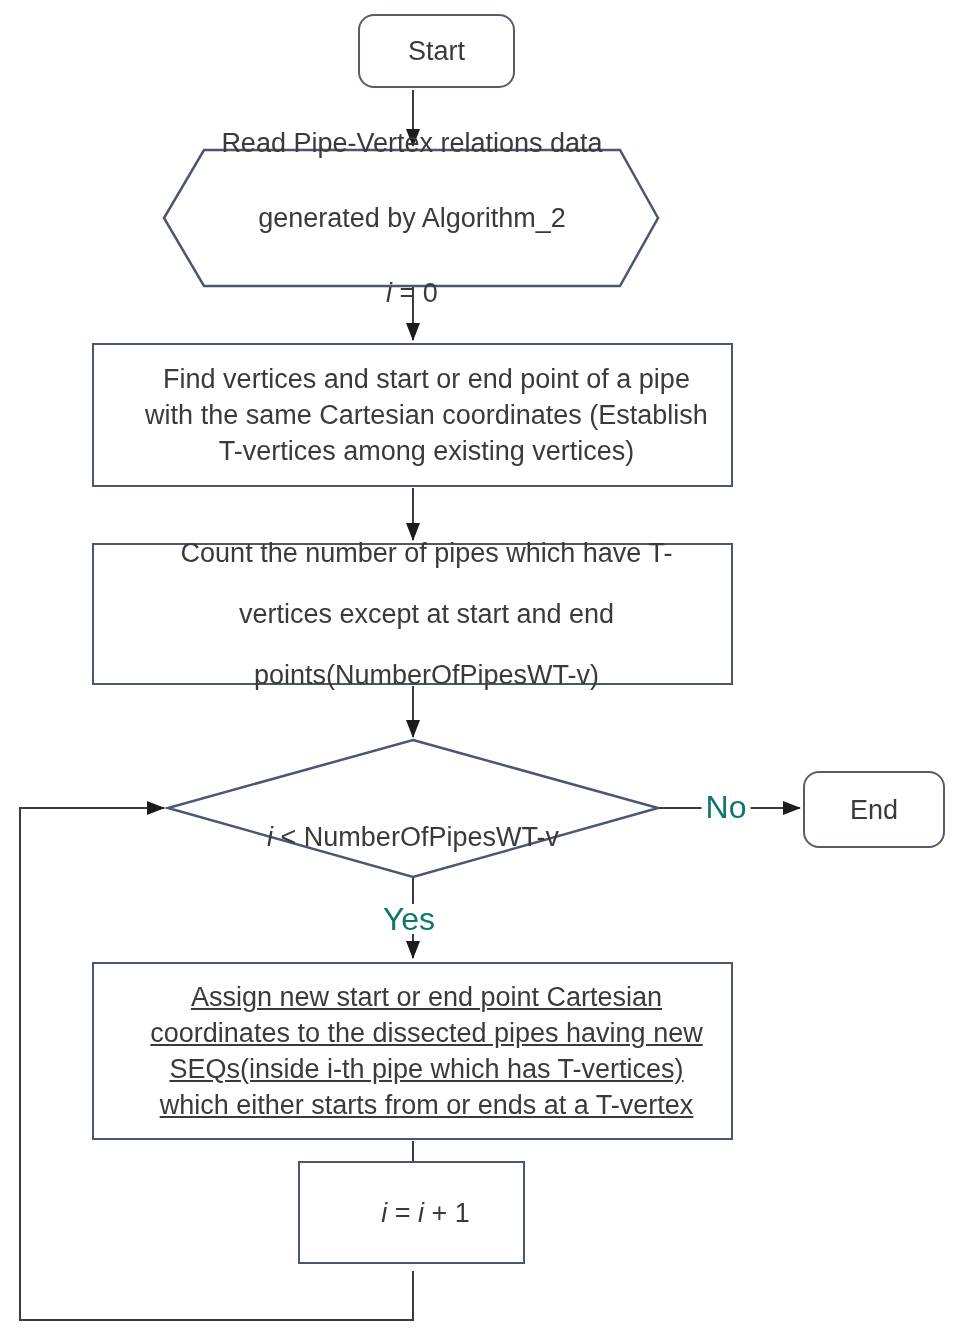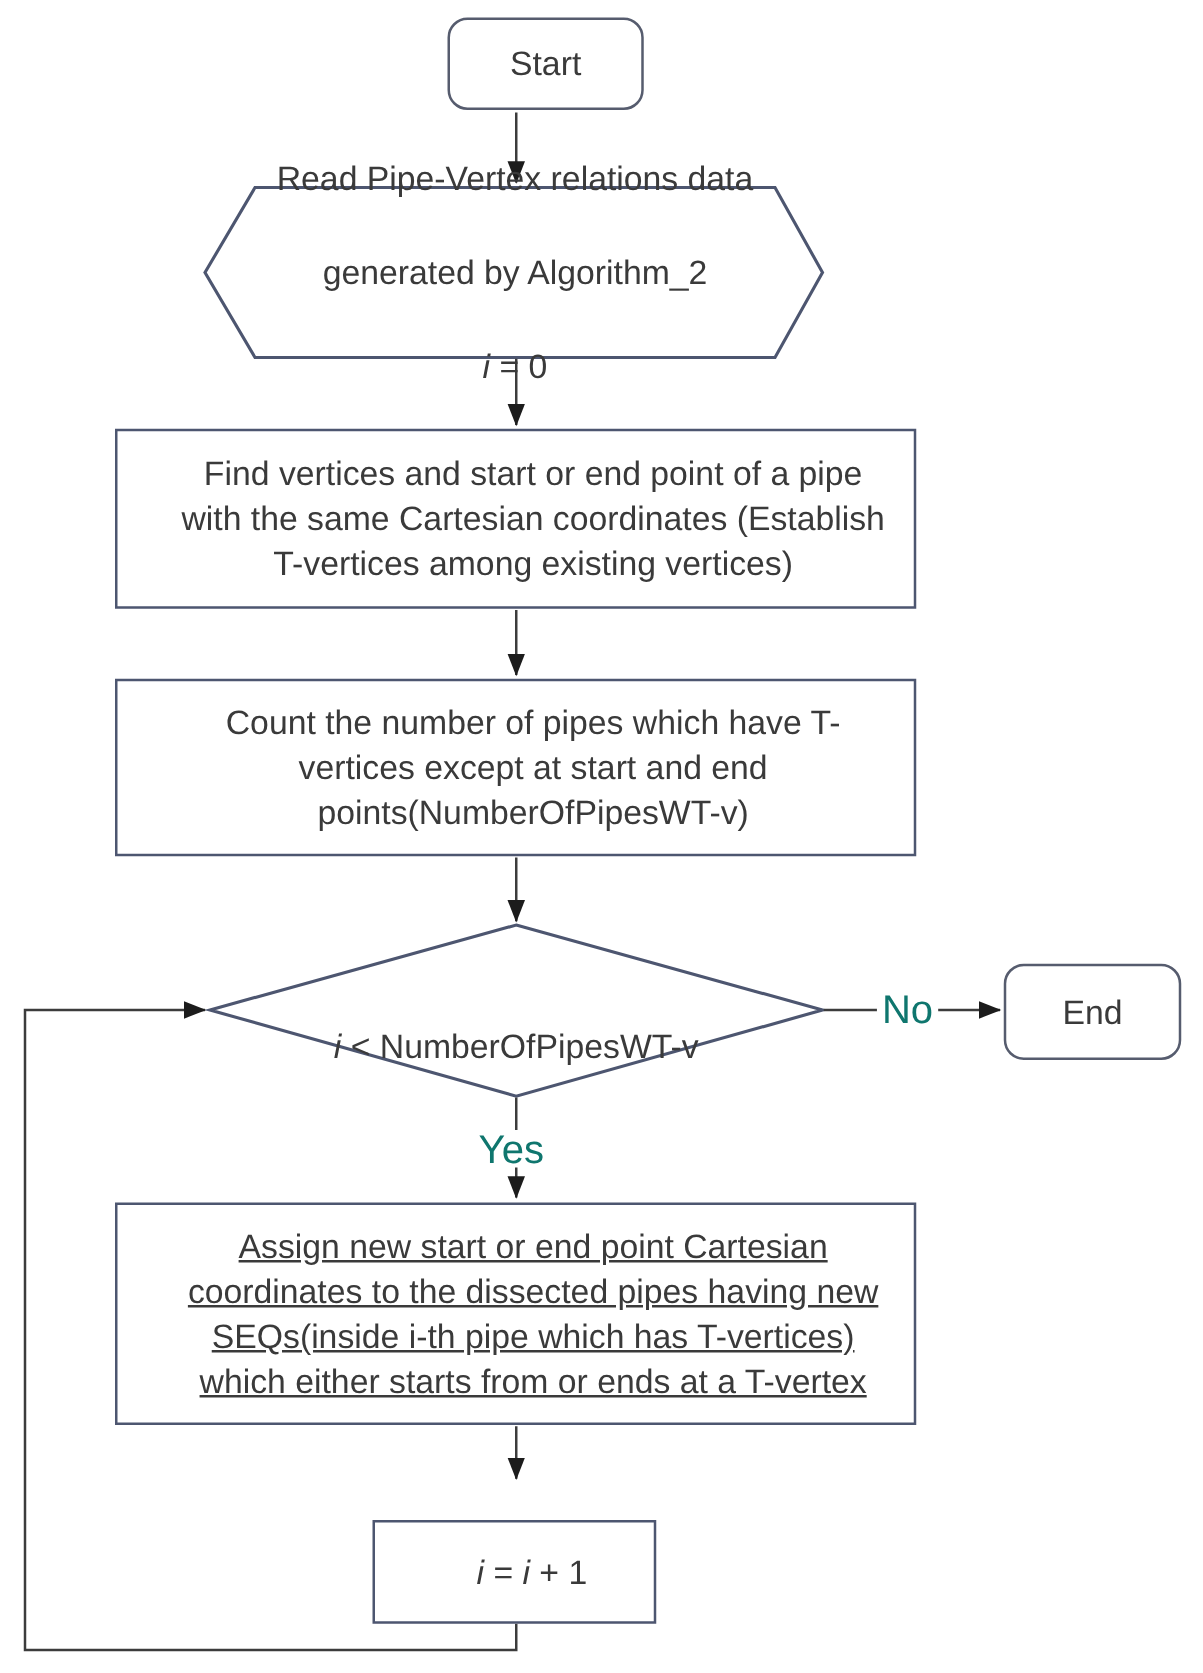--- a/index.html
+++ b/index.html
@@ -98,41 +98,41 @@
     <span class="line-span">generated by Algorithm_2</span>
     <span class="formula"><span class="it">i</span><span> = 0</span></span>
   </div>
 
   <div class="node rect" style="left:92px; top:343px; width:641px; height:144px;">
     <span class="line-span">Find vertices and start or end point of a pipe</span>
     <span class="line-span">with the same Cartesian coordinates (Establish</span>
     <span class="line-span">T-vertices among existing vertices)</span>
   </div>
 
-  <div class="node rect" style="left:92px; top:543px; width:641px; height:142px;">
+  <div class="node rect" style="left:92px; top:543px; width:641px; height:142px;gap:25px;">
     <span class="line-span">Count the number of pipes which have T-</span>
     <span class="line-span">vertices except at start and end</span>
     <span class="line-span">points(NumberOfPipesWT-v)</span>
   </div>
 
   <div class="node no-bg" style="left:168px; top:768px; width:490px; height:137px;">
     <span class="formula"><span class="it">i</span><span> &lt; NumberOfPipesWT-v</span></span>
   </div>
 
   <div class="node rounded" style="left:803px; top:771px; width:142px; height:77px;">
     <span>End</span>
   </div>
 
   <div class="node rect" style="left:92px; top:962px; width:641px; height:178px;text-decoration:underline;">
     <span class="line-span">Assign new start or end point Cartesian</span>
     <span class="line-span">coordinates to the dissected pipes having new</span>
     <span class="line-span">SEQs(inside i-th pipe which has T-vertices)</span>
     <span class="line-span">which either starts from or ends at a T-vertex</span>
   </div>
 
-  <div class="node rect" style="left:298px; top:1216px; width:227px; height:83px;">
+  <div class="node rect" style="left:298px; top:1161px; width:227px; height:103px;">
     <span class="formula"><span class="it">i</span><span> = </span><span class="it">i</span><span> + 1</span></span>
   </div>
 
   <div class="edge-label" style="left:726px; top:807px;">No</div>
   <div class="edge-label" style="left:409px; top:919px;">Yes</div>
 
 </div>
 
 </body></html>

